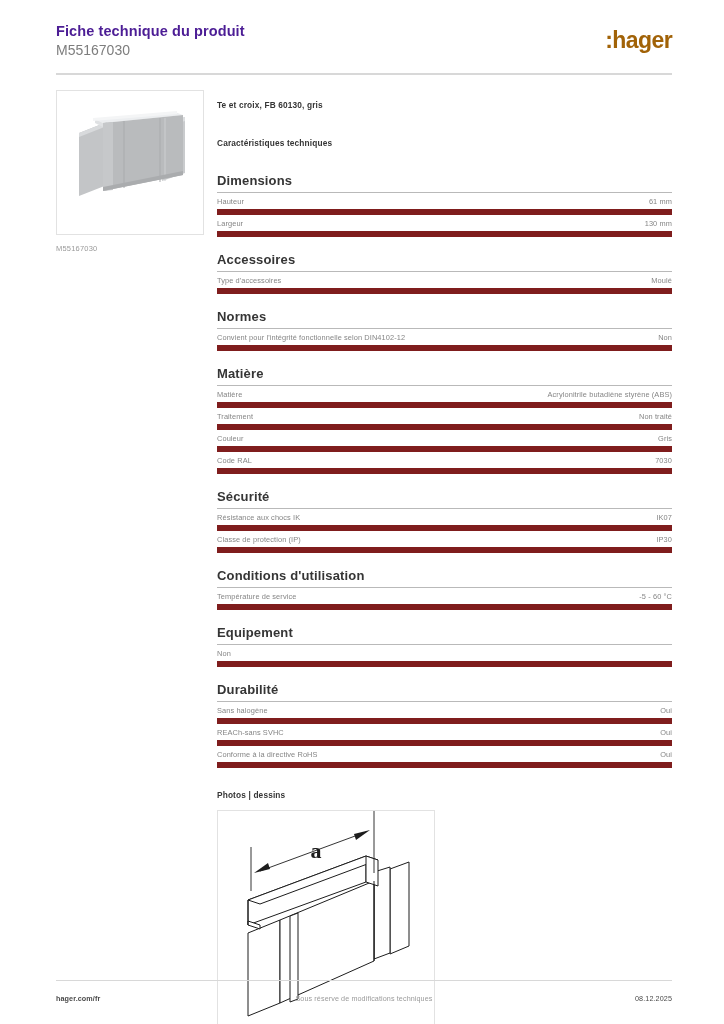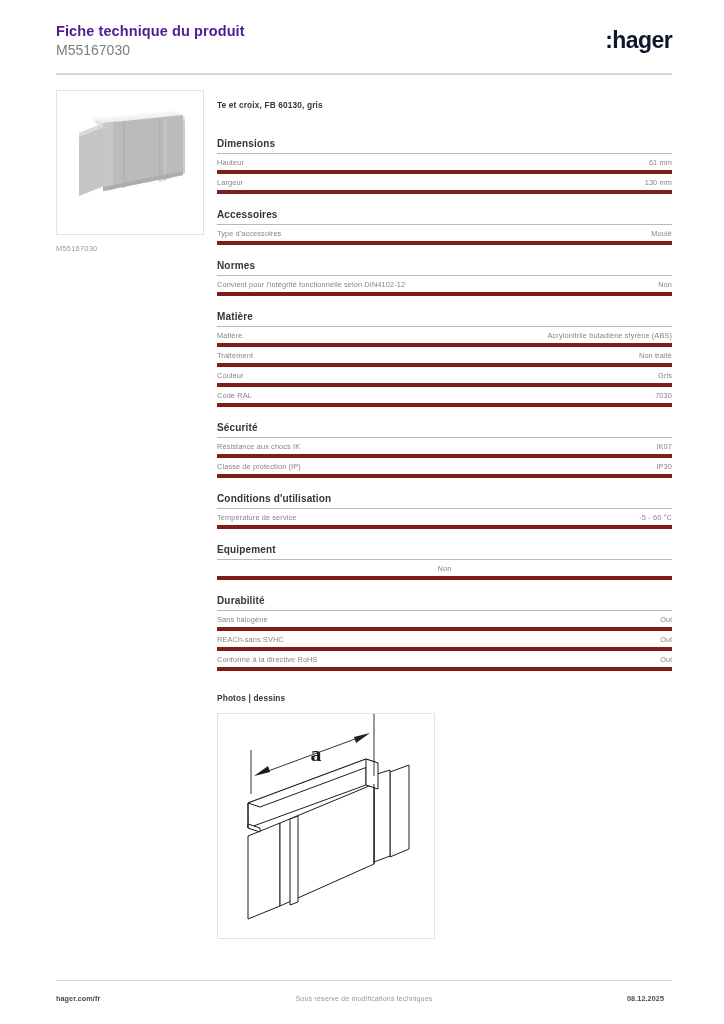--- a/index.html
+++ b/index.html
@@ -89,32 +89,32 @@
   .spec-heading {
     font-size: 8.3px;
     font-weight: bold;
     color: #353535;
     letter-spacing: 0.15px;
     margin-bottom: 25px;
   }
 
   .spec-group { margin-bottom: 15px; }
   .group-title {
-    font-size: 10px;
+    font-size: 13px;
     font-weight: bold;
     color: #353535;
     letter-spacing: 0.15px;
     padding-bottom: 4px;
     border-bottom: 1px solid #b9b9b9;
   }
   .spec-row {
     display: flex;
-    justify-content: center;
+    justify-content: flex-start;
     align-items: baseline;
-    border-bottom: 4px solid #7f1d1d;
+    border-bottom: 6px solid #7f1d1d;
     padding: 4px 0 3px 0;
     font-size: 7.4px;
     color: #858585;
     letter-spacing: 0.1px;
   }
   .spec-row .lbl { flex: 1 1 auto; padding-right: 12px; }
   .spec-row .val { flex: 0 0 auto; text-align: right; white-space: nowrap; }
 
   
   .drawing-section { margin-top: 22px; }
@@ -149,34 +149,34 @@
     font-size: 7.2px; font-weight: bold; color: #4a4a4a;
     letter-spacing: 0.1px;
   }
   .footer-center {
     position: absolute; left: 0; right: 0; top: 0;
     text-align: center;
     font-size: 7.2px; color: #9a9a9a;
     letter-spacing: 0.1px;
   }
   .footer-right {
-    position: absolute; right: 8px; top: 0;
-    font-size: 7.2px; font-weight: bold; color: #4a4a4a;
+    position: absolute; right: 0; top: 0;
+    font-size: 7.2px; font-weight: normal; color: #4a4a4a;
     letter-spacing: 0.1px;
   }
 </style>
 </head>
 <body>
 
 <div class="page-header">
   <div class="title-block">
     <div class="doc-title">Fiche technique du produit</div>
     <div class="doc-subtitle">M55167030</div>
   </div>
-  <div class="brand-logo" style="color: #0f172a;">:hager</div>
+  <div class="brand-logo" style="color: #a16207;">:hager</div>
 </div>
 <div class="header-rule"></div>
 
 <div class="photo-col">
   <div class="photo-frame">
     <svg width="146" height="143" viewBox="0 0 146 143">
 
       <polygon points="22,42 50,31 50,94 22,105" fill="#c3c5c7"></polygon>
       <polygon points="22,42 50,31 50,35 22,46" fill="#d8dadc"></polygon>
 
@@ -196,20 +196,21 @@
       <polygon points="46,96 126,80 126,84 46,100" fill="#aaacae"></polygon>
 
       <polygon points="36,27 120,20 120,23 36,30" fill="#f4f5f6"></polygon>
     </svg>
   </div>
   <div class="photo-caption">M55167030</div>
 </div>
 
 <div class="spec-col">
   <div class="product-name">Te et croix, FB 60130, gris</div>
+  <div class="spec-heading">Caractéristiques techniques</div>
 
   <div id="spec-groups-container">
       <div class="spec-group">
         <div class="group-title">Dimensions</div>
         <div class="spec-row">
           <span class="lbl">Hauteur</span>
           <span class="val">61 mm</span>
         </div>
         <div class="spec-row">
           <span class="lbl">Largeur</span>

